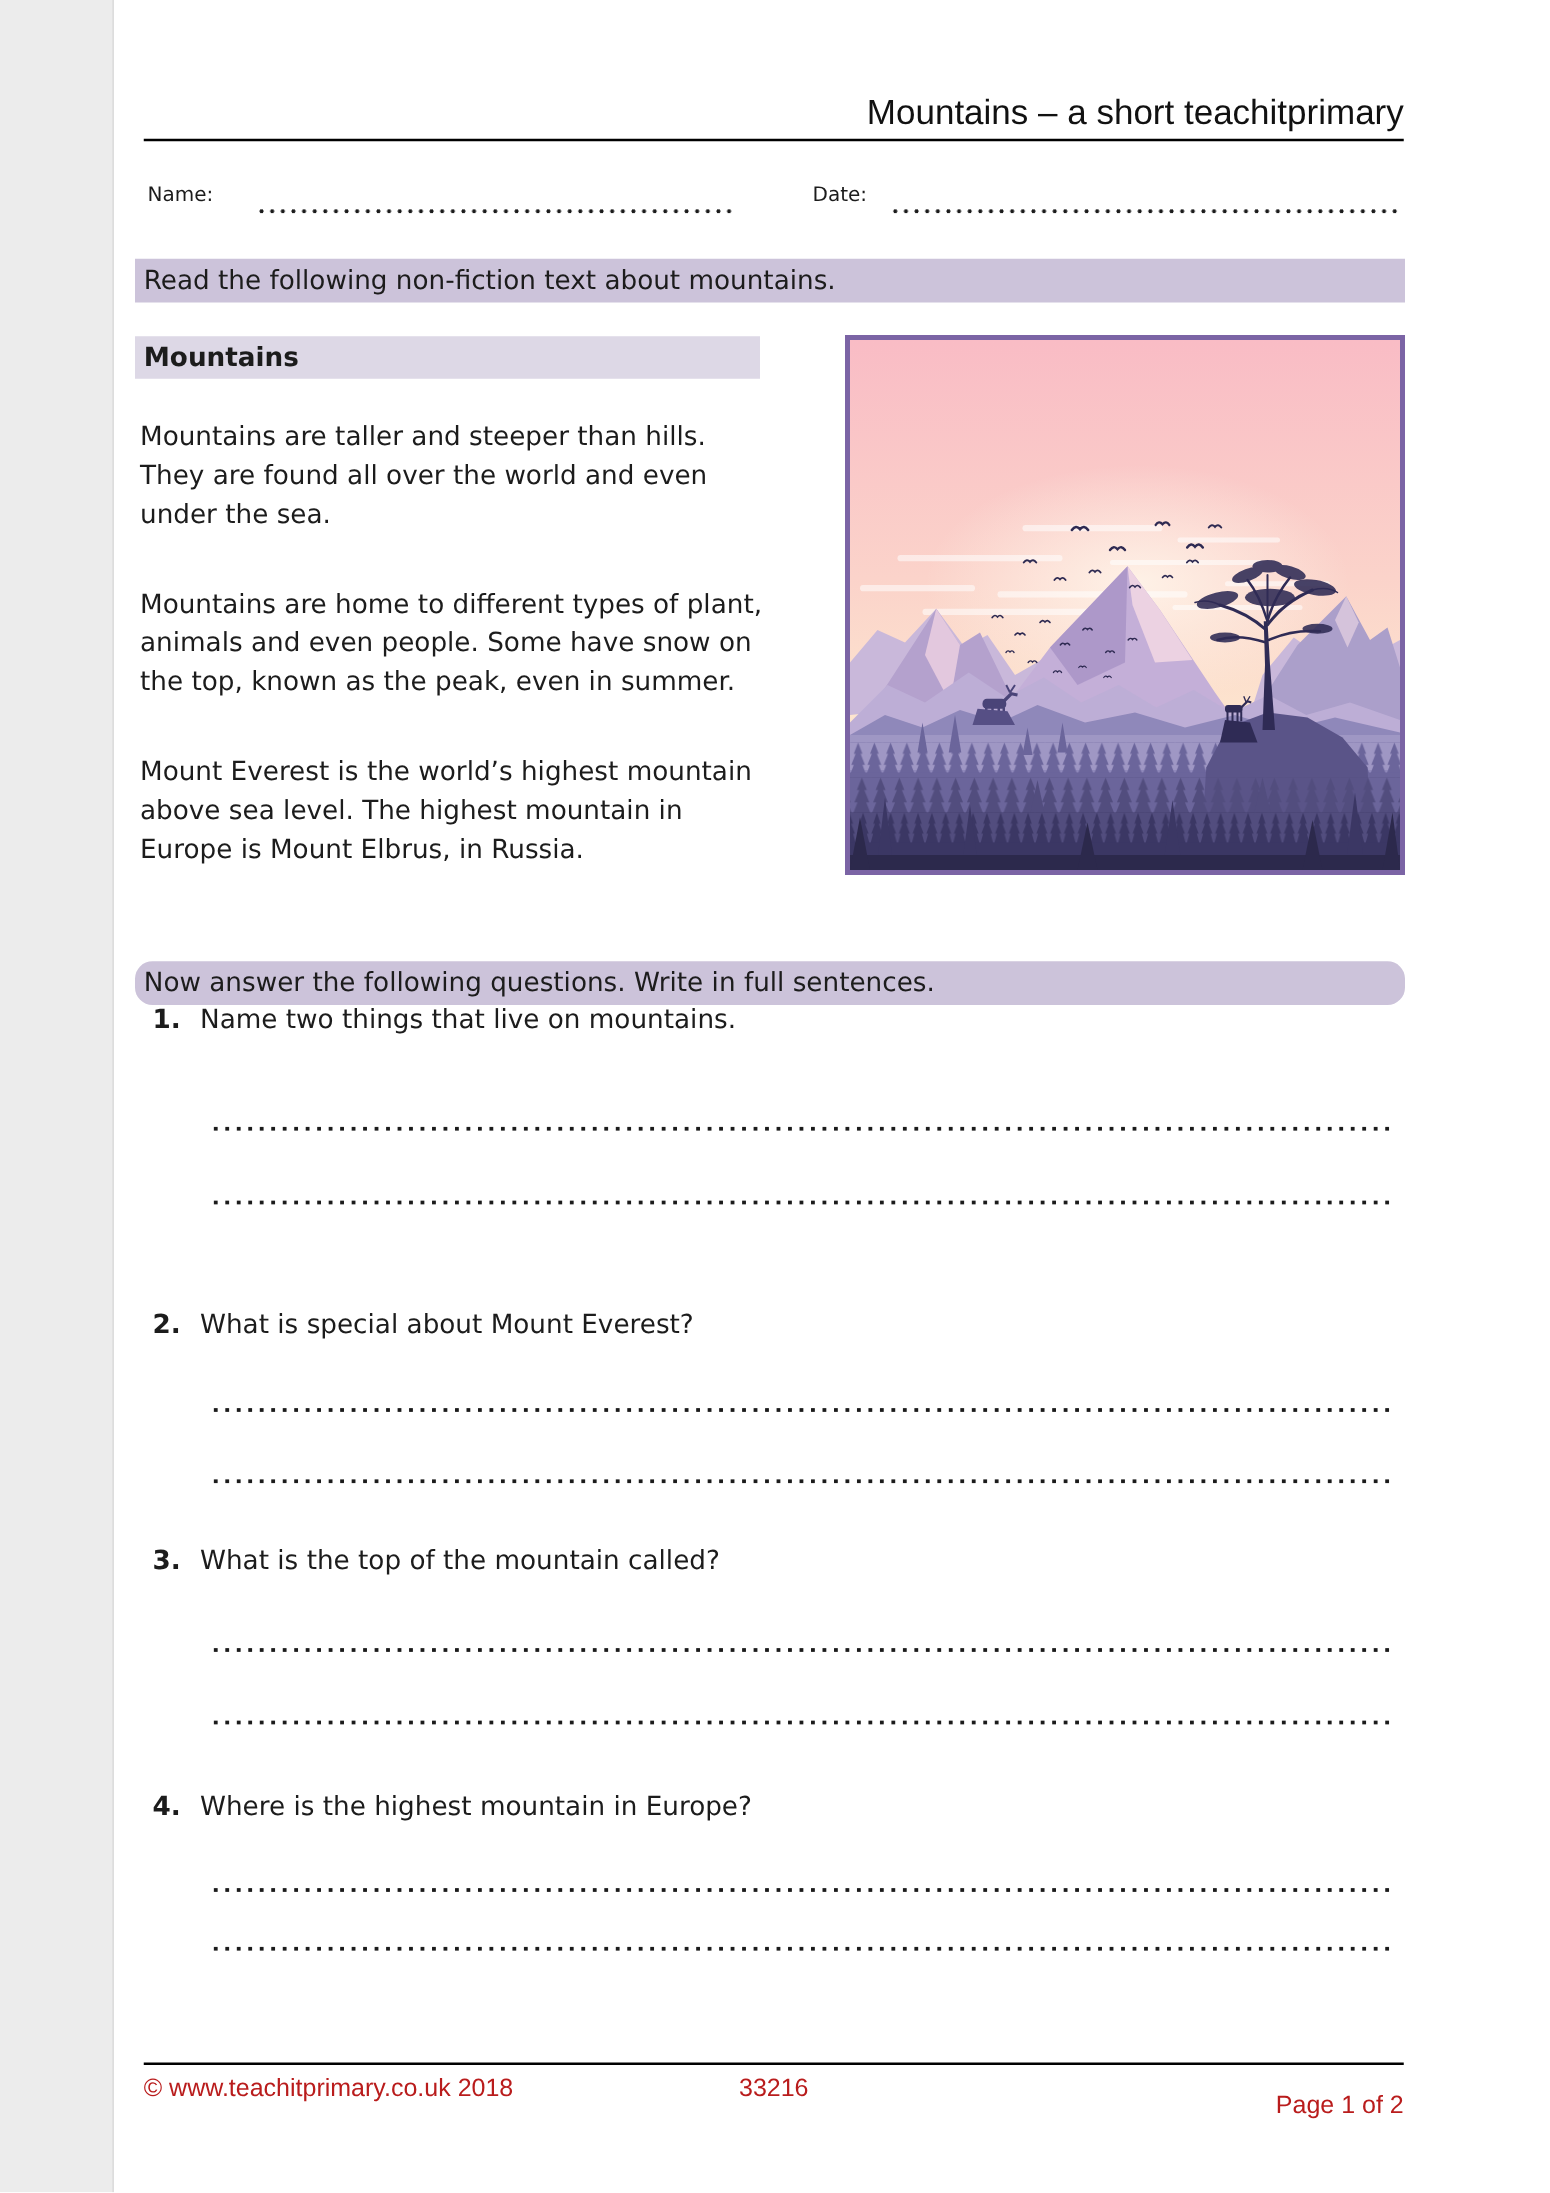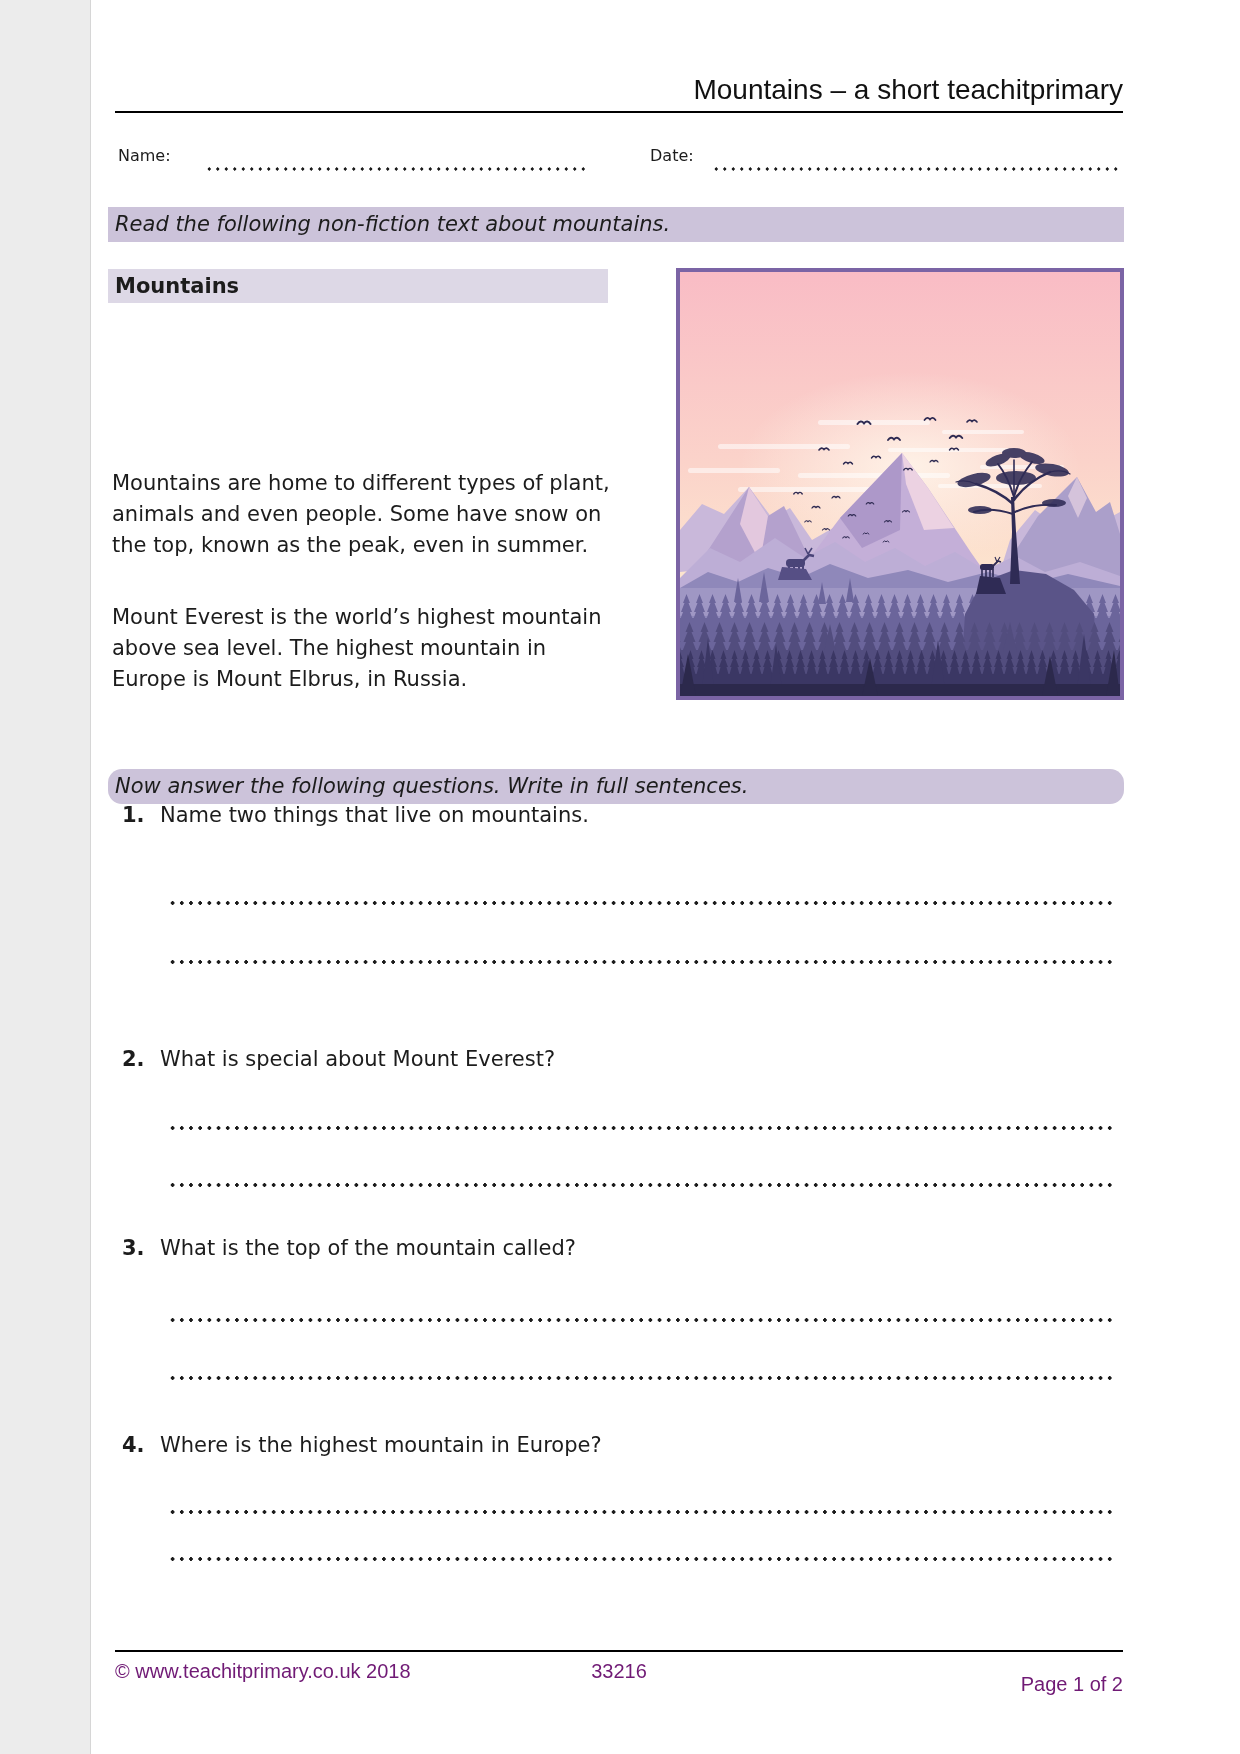--- a/index.html
+++ b/index.html
@@ -12,41 +12,41 @@
   .title-rule{top:111px;}
   .name-row{position:absolute;left:0;top:146px;width:1240px;height:30px;font-size:16px;}
   .name-label{position:absolute;left:118px;top:0;}
   .date-label{position:absolute;left:650px;top:0;}
   .leader{position:absolute;top:20px;height:6px;
           background-image:radial-gradient(circle,#1b1b1b 1.5px,rgba(0,0,0,0) 1.7px);
           background-size:8.5px 6px;background-repeat:repeat-x;background-position:0 50%;}
   .name-leader{left:205px;width:382px;}
   .date-leader{left:712px;width:408px;}
   .banner{position:absolute;left:108px;width:1016px;height:35px;background:#ccc3da;
-          font-size:21px;line-height:35px;padding-left:7px;box-sizing:border-box;white-space:nowrap;font-style:italic;}
+          font-size:21px;line-height:35px;padding-left:7px;box-sizing:border-box;white-space:nowrap;}
   .banner-read{top:207px;}
   .banner-answer{top:769px;border-radius:14px;}
   .passage-heading{position:absolute;left:108px;top:269px;width:500px;height:34px;background:#ddd8e6;
           font-size:21px;line-height:34px;font-weight:bold;padding-left:7px;box-sizing:border-box;}
   .para{position:absolute;left:112px;width:565px;font-size:21px;line-height:31px;white-space:pre-line;}
   .para-1{top:334px;}
   .para-2{top:468px;}
   .para-3{top:602px;}
   .art-frame{position:absolute;left:676px;top:268px;width:440px;height:424px;border:4px solid #7b64a5;}
   .art-frame svg{display:block;}
   .question{position:absolute;left:0;width:1240px;font-size:21px;line-height:30px;}
   .qnum{position:absolute;left:122px;font-weight:bold;}
   .qtext{position:absolute;left:160px;}
   .q1{top:800px;}.q2{top:1044px;}.q3{top:1233px;}.q4{top:1430px;}
   .dotline{position:absolute;left:168px;width:948px;height:6px;
           background-image:radial-gradient(circle,#1b1b1b 1.6px,rgba(0,0,0,0) 1.8px);
           background-size:9.2px 6px;background-repeat:repeat-x;background-position:0 50%;}
   .footer-rule{top:1650px;}
   .footer{position:absolute;left:115px;top:1660px;width:1008px;height:30px;
-          font-family:"Liberation Sans",sans-serif;font-size:20px;color:#701a75;}
+          font-family:"Liberation Sans",sans-serif;font-size:20px;color:#b91c1c;}
   .footer .copyright{position:absolute;left:0;top:0;}
   .footer .doc-id{position:absolute;left:0;width:100%;text-align:center;top:0;}
   .footer .page-num{position:absolute;right:0;top:13px;}
 </style>
 </head>
 <body>
 
 <div class="sheet">
   <div class="left-strip"></div>
 
@@ -57,20 +57,23 @@
     <span class="name-label">Name:</span>
     <span class="leader name-leader"></span>
     <span class="date-label">Date:</span>
     <span class="leader date-leader"></span>
   </div>
 
   <div class="banner banner-read">Read the following non-fiction text about mountains.</div>
 
   <div class="passage-heading">Mountains</div>
 
+  <div class="para para-1">Mountains are taller and steeper than hills.
+They are found all over the world and even
+under the sea.</div>
   <div class="para para-3">Mount Everest is the world’s highest mountain
 above sea level. The highest mountain in
 Europe is Mount Elbrus, in Russia.</div>
   <div class="para para-2">Mountains are home to different types of plant,
 animals and even people. Some have snow on
 the top, known as the peak, even in summer.</div>
 
   <div class="art-frame">
     <svg width="440" height="424" viewBox="0 0 440 424" xmlns="http://www.w3.org/2000/svg">
       <defs>

